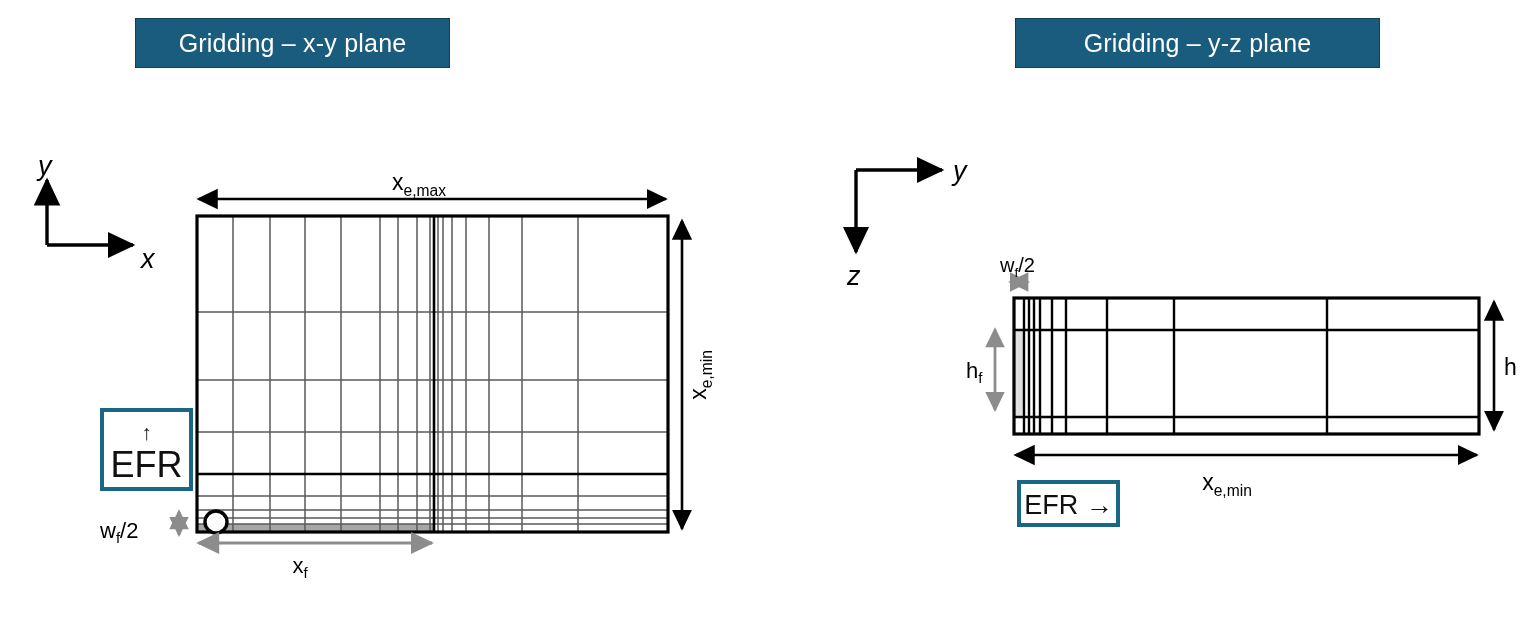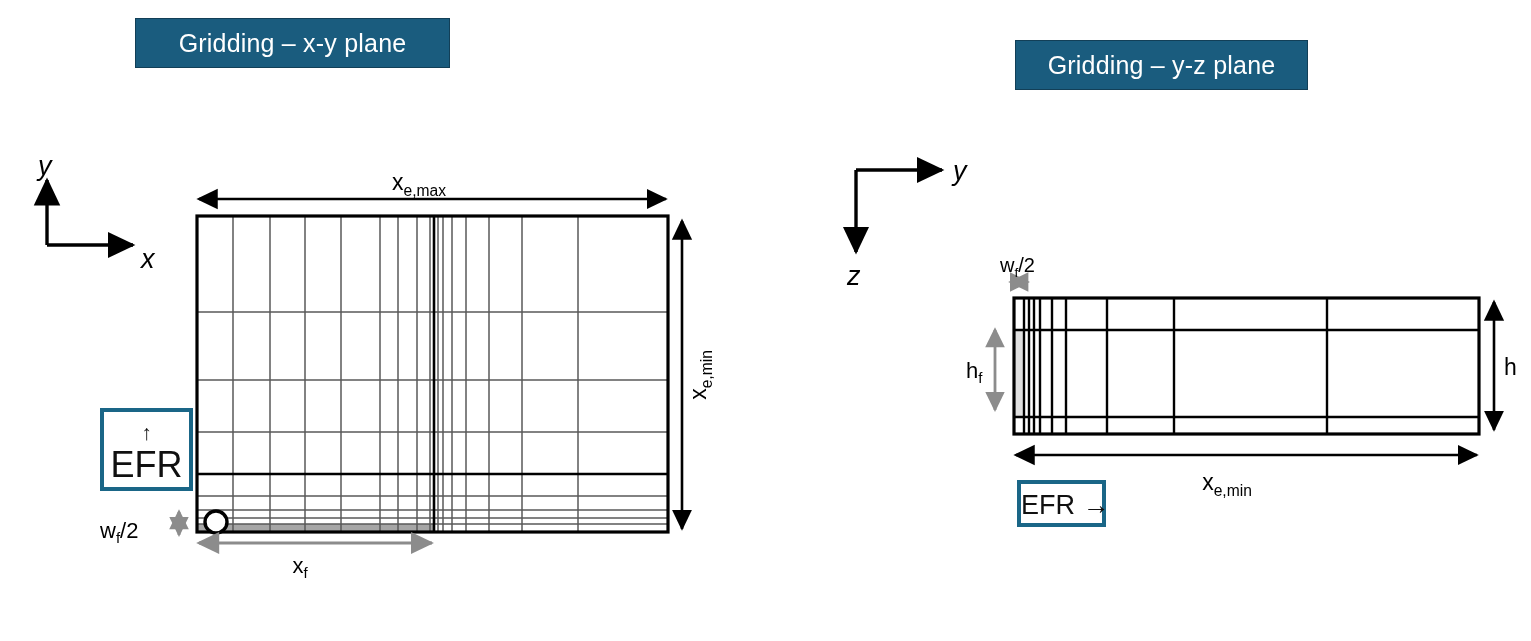--- a/index.html
+++ b/index.html
@@ -28,39 +28,39 @@
     background: #1a5c7e;
     border: 1px solid #123f57;
     color: #ffffff;
     font-size: 25px;
     text-align: center;
     line-height: 48px;
     letter-spacing: 0.2px;
     white-space: nowrap;
   }
   #title-xy { left: 135px; top: 18px; width: 315px; height: 50px; }
-  #title-yz { left: 245px; top: 18px; width: 293px; height: 50px; margin-top: 22px; }
+  #title-yz { left: 245px; top: 18px; width: 365px; height: 50px; }
 
   .efr-box {
     position: absolute;
     box-sizing: border-box;
     background: #ffffff;
     border: 4px solid #1a6687;
     color: #101010;
     text-align: center;
     white-space: nowrap;
   }
   #efr-xy {
     left: 100px; top: 408px; width: 93px; height: 83px;
     font-size: 26px;
   }
   #efr-xy .efr-arrow { display: block; font-size: 21px; line-height: 30px; padding-top: 6px; }
   #efr-xy .efr-label { display: block; font-size: 36px; line-height: 34px; }
   #efr-yz {
-    left: 247px; top: 480px; width: 89px; height: 47px;
+    left: 247px; top: 480px; width: 103px; height: 47px;
     font-size: 27px; line-height: 42px;
   }
 
   svg { position: absolute; left: 0; top: 0; overflow: visible; }
   .svg-text { font-family: "Liberation Sans", sans-serif; fill: #000; }
   .sub { font-size: 0.68em; }
 </style>
 </head>
 <body>
 

